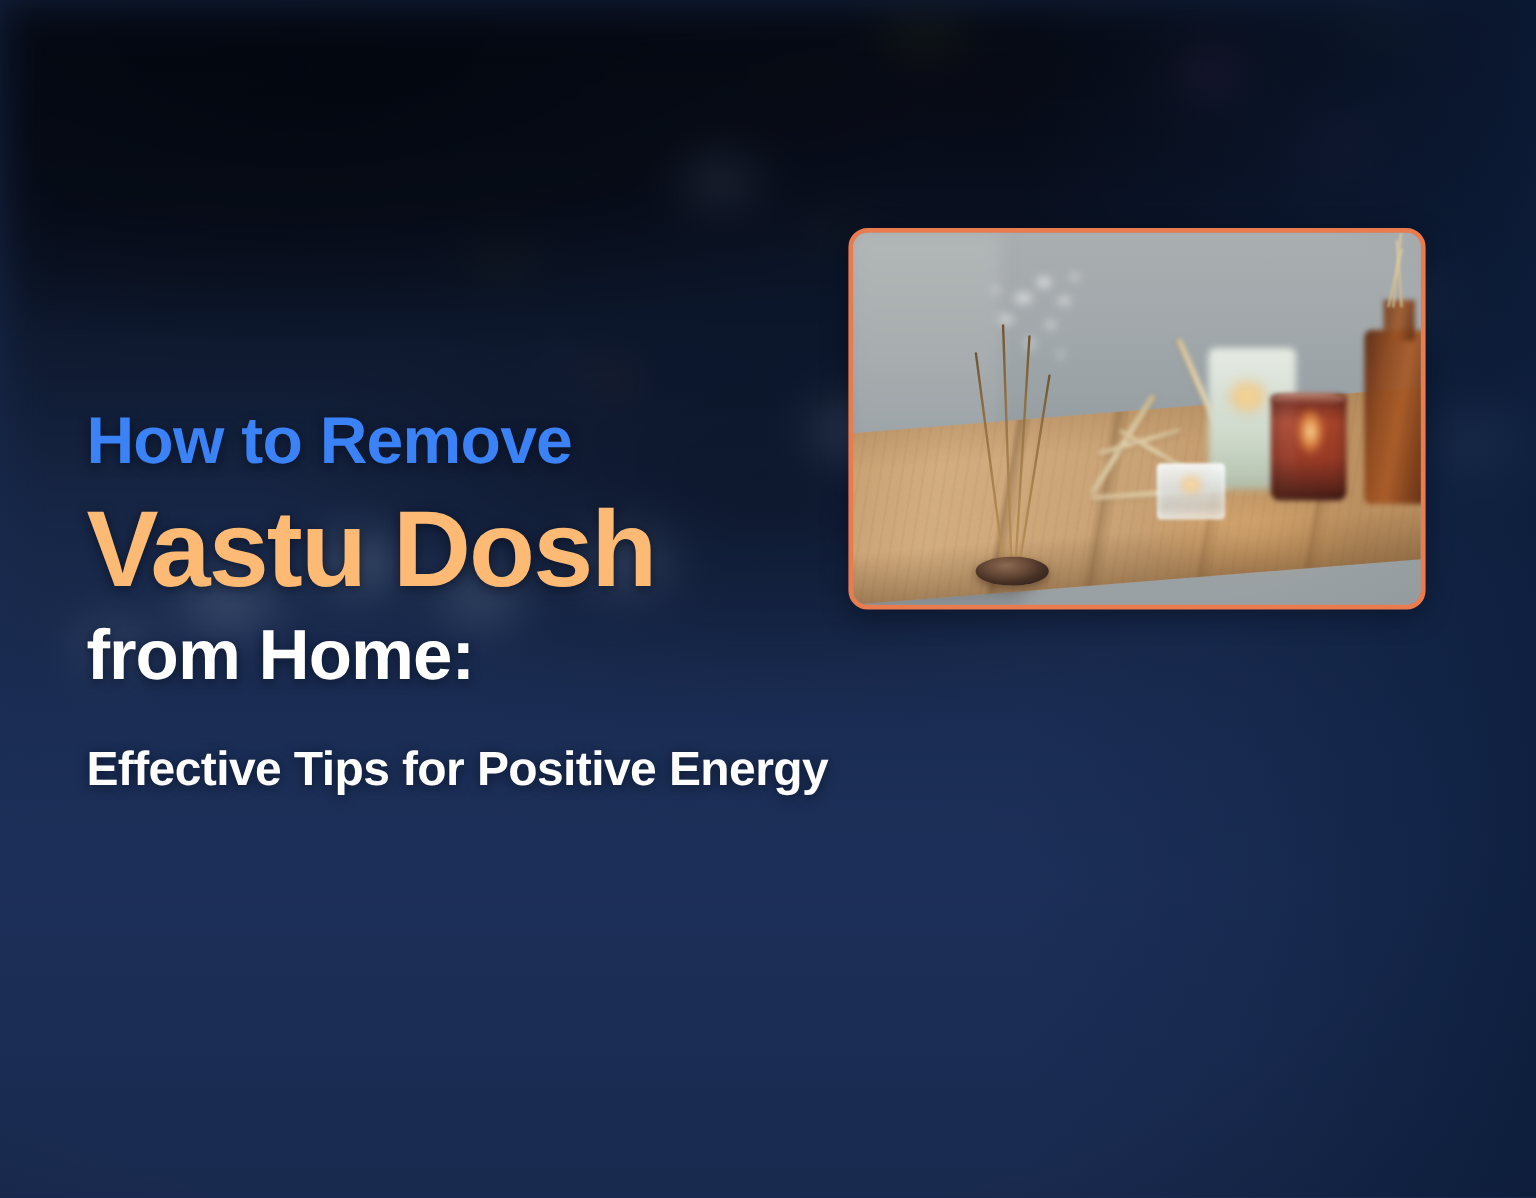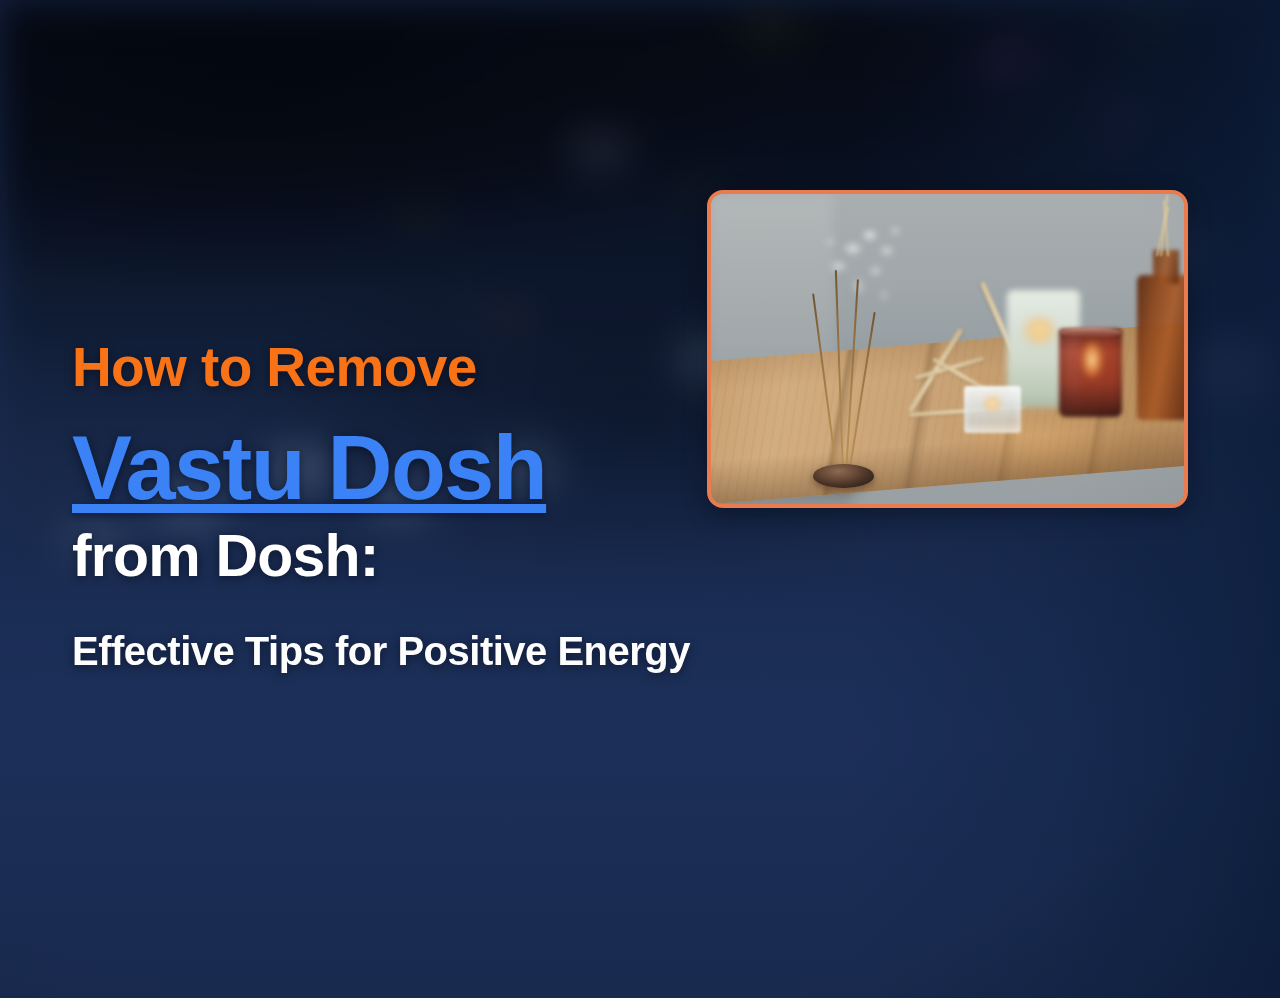--- a/index.html
+++ b/index.html
@@ -88,31 +88,30 @@
     width:1000px;
   }
   .line {
     display:block;
     font-weight:bold;
     letter-spacing:-0.6px;
     white-space:nowrap;
     text-shadow:0 2px 10px rgba(3,8,20,0.55);
   }
   .line-1 {
-    color:#f97316;
+    color:#3b82f6;
     font-size:55px;
     line-height:62px;
   }
   .line-2 {
-    color:#3b82f6;
+    color:#fdba74;
     font-size:90px;
     line-height:100px;
     letter-spacing:-1.6px;
-    margin-top:20px;
-    text-decoration:underline;
+    margin-top:10px;
   }
   .line-3 {
     color:#ffffff;
     font-size:59px;
     line-height:68px;
     letter-spacing:-0.8px;
     margin-top:4px;
   }
   .line-4 {
     color:#fdfdfd;
@@ -334,21 +333,21 @@
 
   <div class="bg-base"></div>
   <div class="bg-floral"></div>
   <div class="bg-veil"></div>
   <div class="bg-right-shade"></div>
   <div class="bg-vignette"></div>
 
   <div class="headline">
     <span class="line line-1">How to Remove</span>
     <span class="line line-2">Vastu Dosh</span>
-    <span class="line line-3">from Dosh:</span>
+    <span class="line line-3">from Home:</span>
     <span class="line line-4">Effective Tips for Positive Energy</span>
   </div>
 
   <div class="photo-card">
     <div class="photo-inner">
       <div class="ph-wall"></div>
       <div class="ph-wall-left"></div>
       <div class="ph-floorleft"></div>
       <div class="ph-table"></div>
       <div class="ph-grain"></div>

